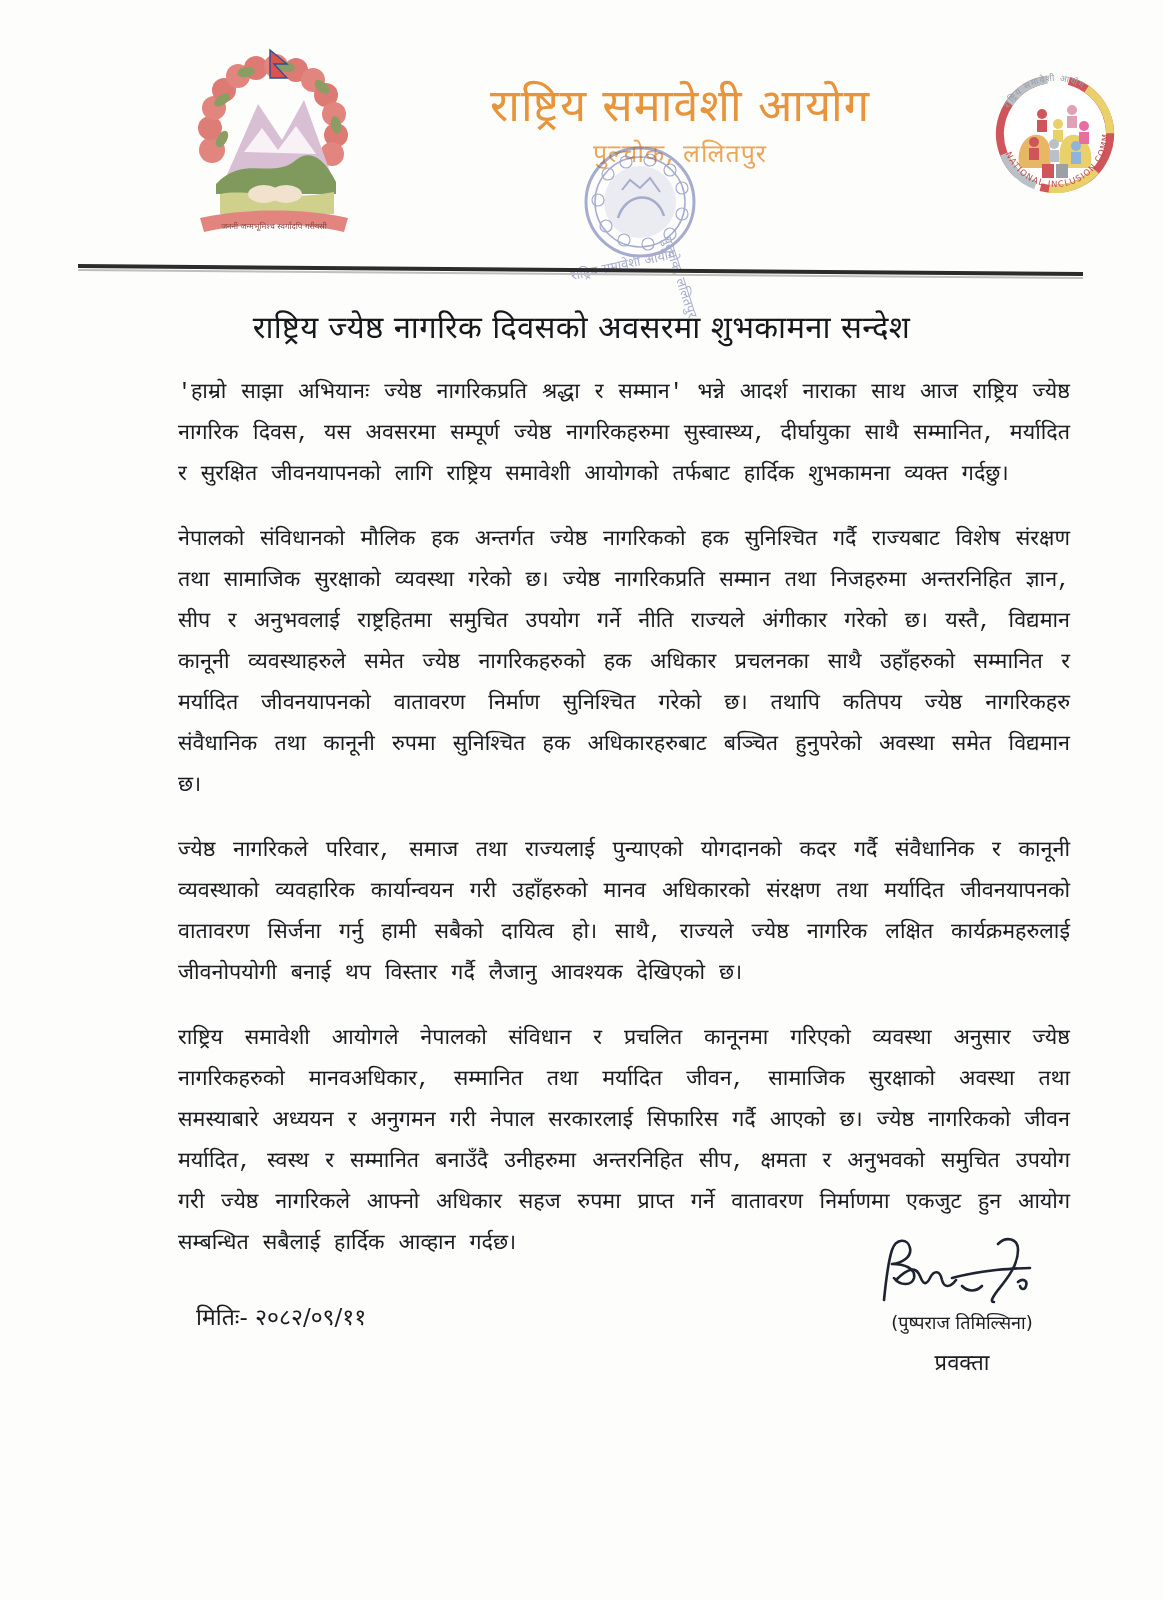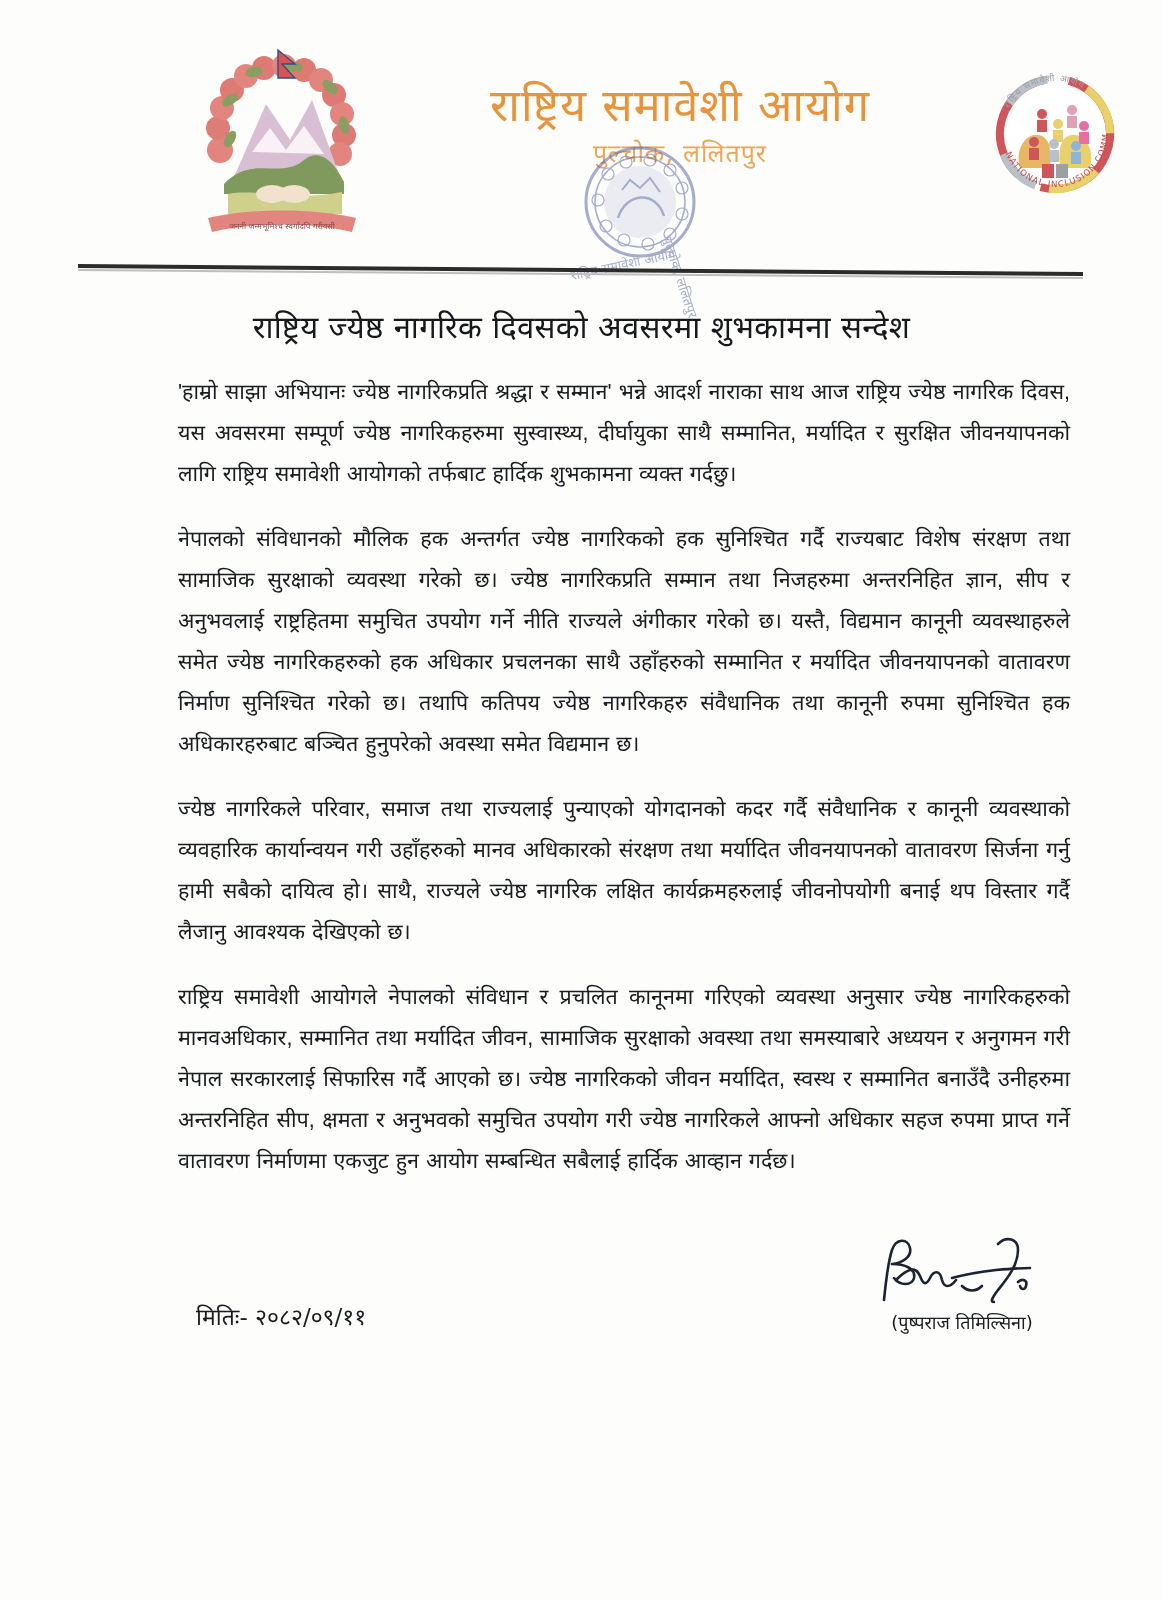--- a/index.html
+++ b/index.html
@@ -21,21 +21,21 @@
     overflow: hidden;
   }
 
   
   .letterhead {
     position: relative;
     height: 250px;
   }
   .emblem-left {
     position: absolute;
-    left: 194px;
+    left: 186px;
     top: 42px;
     width: 175px;
     height: 205px;
   }
   .emblem-right {
     position: absolute;
     left: 980px;
     top: 52px;
     width: 150px;
     height: 160px;
@@ -116,21 +116,21 @@
     color: #16181c;
   }
   .content {
     position: absolute;
     left: 178px;
     top: 372px;
     width: 892px;
   }
   p.para {
     margin: 0 0 24px 0;
-    font-family: Liberation Sans, sans-serif;
+    font-family: Liberation Mono, monospace;
     font-size: 21.5px;
     line-height: 41px;
     text-align: justify;
     text-justify: inter-word;
     color: #1a1c20;
     word-spacing: 1px;
   }
   p.para:last-child { margin-bottom: 16px; }
 
   
@@ -318,15 +318,16 @@
           <path d="M72 72 C74 52, 76 34, 80 22 C84 10, 96 10, 98 20 C100 29, 90 35, 80 36 C92 36, 104 40, 102 50 C100 58, 88 58, 82 50"></path>
           <path d="M84 52 C96 40, 104 38, 108 48 C111 56, 114 58, 118 50 C122 42, 128 42, 130 52 C132 60, 138 60, 144 52"></path>
           <path d="M140 50 C154 46, 168 44, 184 42 C196 41, 208 40, 218 40"></path>
           <path d="M186 16 C194 8, 206 10, 206 22 C206 38, 194 52, 186 62 C180 70, 178 74, 182 74"></path>
           <path d="M150 58 C156 64, 164 64, 170 58"></path>
           <path d="M206 54 C210 50, 216 52, 214 58 C213 62, 209 62, 208 58"></path>
         </g>
       </svg>
     </div>
     <div class="sign-name">(पुष्पराज तिमिल्सिना)</div>
+    <div class="sign-post">प्रवक्ता</div>
   </div>
 
 </div>
 
 </body></html>

